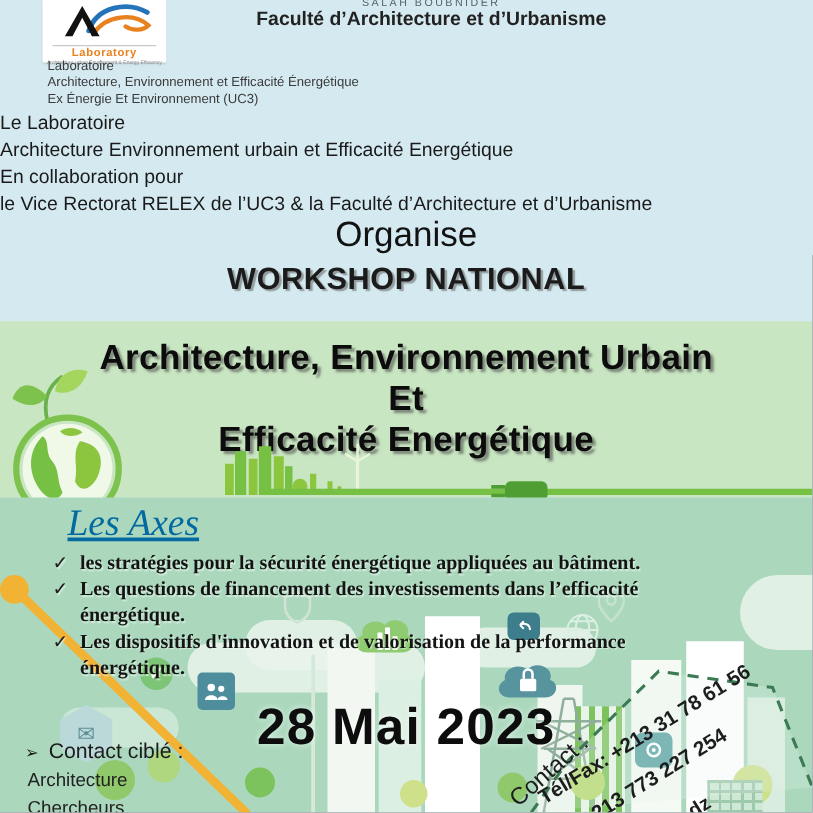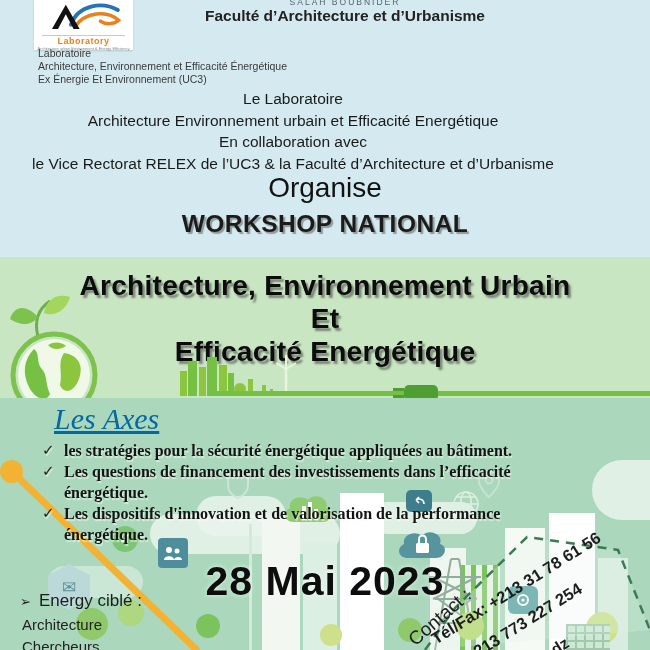--- a/index.html
+++ b/index.html
@@ -11,21 +11,21 @@
   .logo-box{position:absolute;left:34px;top:0;width:99px;height:50px;background:#fff;
     box-shadow:0 1px 2px rgba(0,0,0,.15);text-align:center;padding-top:1px;box-sizing:border-box;}
   .logo-name{font-size:9px;font-weight:bold;color:#e8821e;letter-spacing:.5px;line-height:9px;
     border-top:1px solid #c9c9c9;margin:0 8px;padding-top:1px;}
   .logo-caption{font-size:4px;color:#888;line-height:5px;}
   .univ{position:absolute;left:160px;top:-3px;width:370px;text-align:center;}
   .univ-small{font-size:8.5px;letter-spacing:2px;color:#55606b;font-variant:small-caps;
     text-transform:uppercase;}
   .univ-fac{font-size:15.5px;font-weight:bold;color:#222;margin-top:0px;}
   .labblock{position:absolute;left:38px;top:47px;font-size:10.5px;color:#3a3a3a;line-height:13px;}
-  .intro{position:absolute;left:0;top:88px;width:586px;text-align:center;color:#1a1a1a;
+  .intro{position:absolute;left:0;top:88px;width:586px;color:#1a1a1a;
     font-size:15.5px;line-height:21.5px;}
   .organise{position:absolute;left:0;top:172px;width:650px;text-align:center;font-size:28px;
     color:#121212;}
   .workshop{position:absolute;left:0;top:210px;width:650px;text-align:center;font-size:24.5px;
     font-weight:bold;color:#1b1b1b;letter-spacing:.5px;
     text-shadow:2px 2px 1px rgba(90,90,90,.55);}
   
   .sec-title{top:257px;height:141px;background:#c9e6c2;}
   .big-title{position:absolute;left:0;top:12px;width:650px;text-align:center;font-weight:700;
     color:#0c0c0c;font-size:28px;line-height:33px;letter-spacing:.3px;
@@ -98,21 +98,21 @@
 
     <div class="labblock">
       <div>Laboratoire</div>
       <div>Architecture, Environnement et Efficacité Énergétique</div>
       <div>Ex Énergie Et Environnement  (UC3)</div>
     </div>
 
     <div class="intro">
       <div>Le Laboratoire</div>
       <div>Architecture Environnement urbain et Efficacité Energétique</div>
-      <div>En collaboration  avec</div>
+      <div>En collaboration  pour</div>
       <div>le Vice Rectorat RELEX  de l’UC3  &amp;  la Faculté d’Architecture et d’Urbanisme</div>
     </div>
 
     <div class="organise">Organise</div>
     <div class="workshop">WORKSHOP NATIONAL</div>
   </div>
 
   <div class="sec sec-title">
 
     <div class="big-title">
@@ -262,21 +262,21 @@
           <span class="axes-check">✓</span>
           <span>Les dispositifs d'innovation et de valorisation de la performance énergétique.</span>
         </div>
       </div>
     </div>
 
     <div class="date">28 Mai 2023</div>
 
     <div class="public">
       <div class="public-h">
-        <span class="arrow">➢</span><span>Energy ciblé :</span>
+        <span class="arrow">➢</span><span>Contact ciblé :</span>
       </div>
       <div class="public-item">Architecture</div>
       <div class="public-item">Chercheurs</div>
     </div>
 
     <svg class="svg-abs" width="650" height="252" viewBox="0 0 650 252" style="pointer-events:none">
       <path d="M425 252 L455 210 L527 139 L618 152 L650 232" fill="rgba(230,244,235,0.25)" stroke="#3c7a53" stroke-width="2.5" stroke-dasharray="9 7"></path>
     </svg>
 
     <div class="rot contact-h">Contact :</div>

